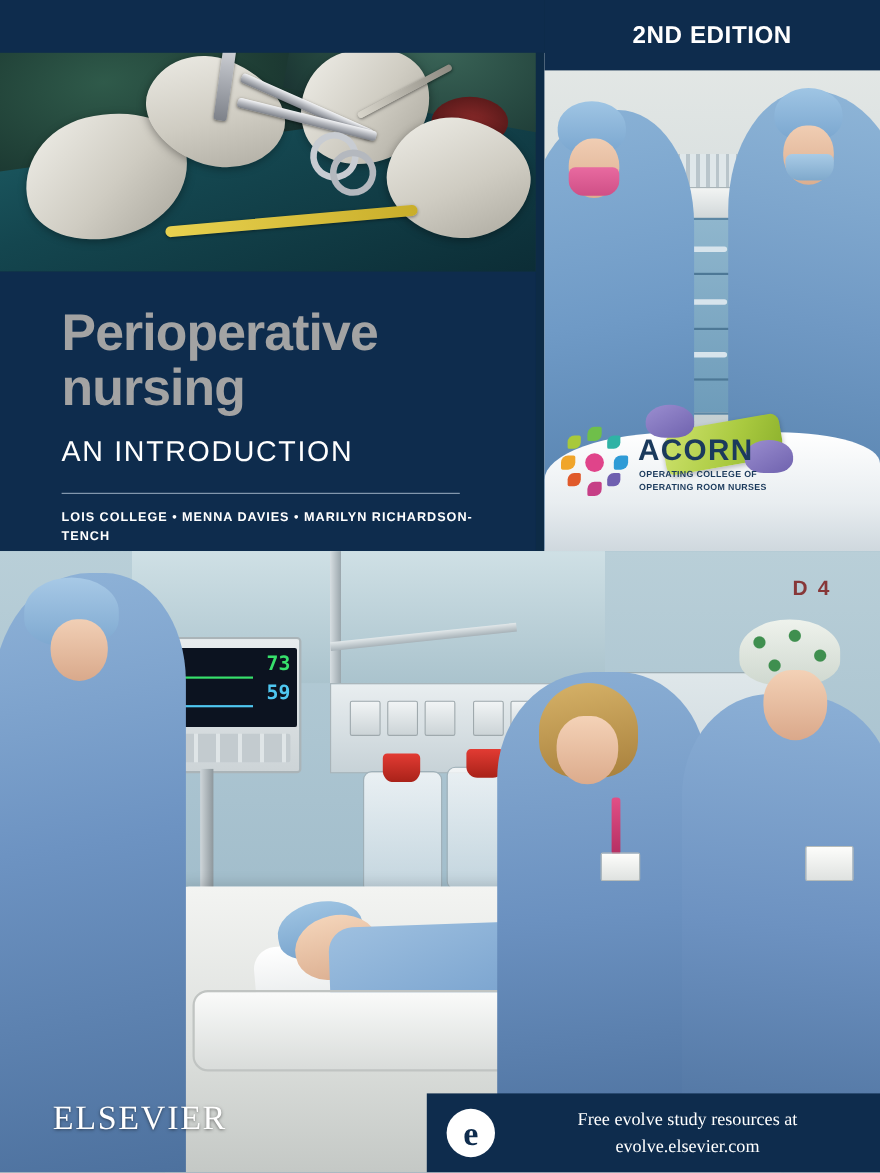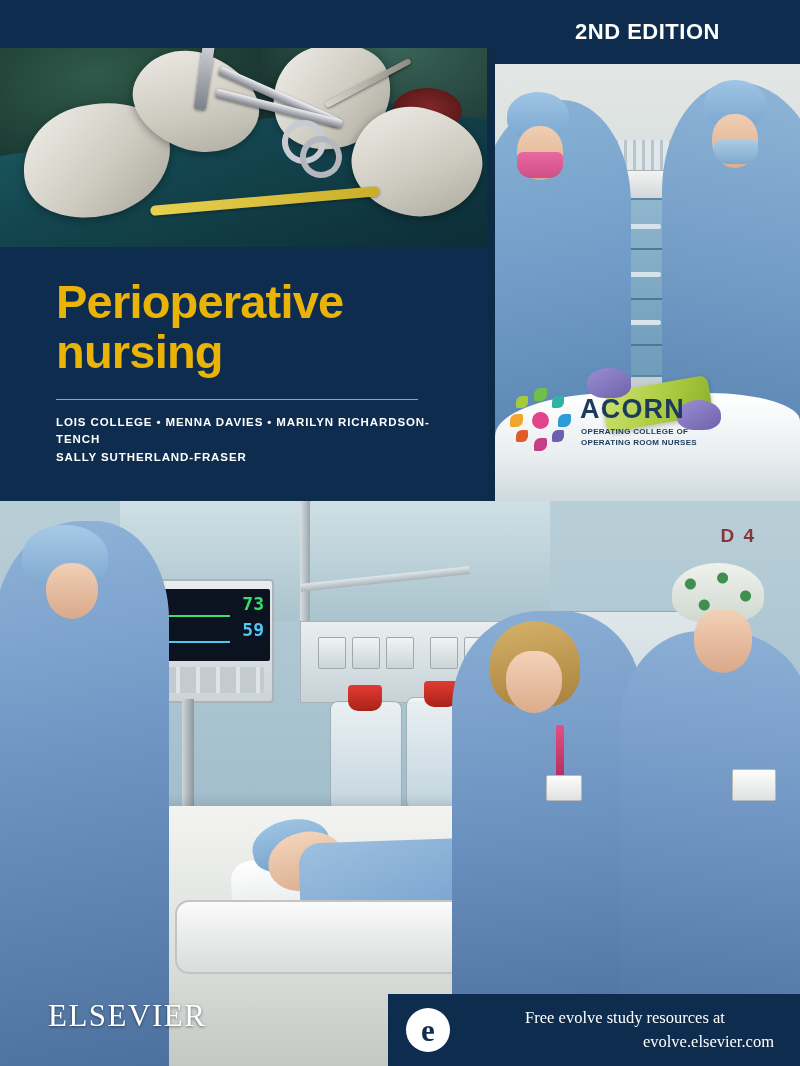--- a/index.html
+++ b/index.html
@@ -203,21 +203,21 @@
   
   .title-block {
     position: absolute;
     left: 0; top: 247px;
     width: 487px; height: 254px;
     background: #0e2c4d;
     padding: 30px 42px 0 56px;
     box-sizing: border-box;
   }
   .book-title {
-    color: #eab308;
+    color: #a3a3a3;
     font-size: 47px;
     font-weight: bold;
     line-height: 1.06;
     letter-spacing: -0.8px;
     margin: 0;
   }
   .book-subtitle {
     color: #ffffff;
     font-size: 26px;
     font-weight: normal;
@@ -522,21 +522,21 @@
   .evolve-text {
     margin-left: 26px;
     color: #ffffff;
     font-family: "Liberation Serif", serif;
     font-size: 16.5px;
     line-height: 1.45;
     text-align: center;
     flex: 1 1 auto;
     padding-right: 26px;
   }
-  .evolve-text .line2 { display: block; text-align: right; }
+  .evolve-text .line2 { display: block; }
 </style>
 </head>
 <body>
 
 <div class="cover">
 
   <div class="photo-surgery">
     <div class="layer-drape"></div>
     <div class="layer-scrub"></div>
     <div class="layer-scrub2"></div>
@@ -579,20 +579,21 @@
     <div class="glove-purple" style="left:182px; top:352px;"></div>
   </div>
 
   <div class="edition-corner"></div>
   <div class="edition-bar">
     <span class="edition-text">2ND EDITION</span>
   </div>
 
   <div class="title-block">
     <h1 class="book-title">Perioperative nursing</h1>
+    <div class="book-subtitle">AN INTRODUCTION</div>
     <div class="rule"></div>
     <div class="authors">LOIS COLLEGE • MENNA DAVIES • MARILYN RICHARDSON-TENCH</div>
     <div class="authors">SALLY SUTHERLAND-FRASER</div>
   </div>
 
   <div class="acorn-logo">
     <div class="acorn-mark">
       <span style="left:26px; top:0; width:13px; height:13px; background:#6fbf4a;"></span>
       <span style="left:44px; top:8px; width:12px; height:12px; background:#2fb3a5;"></span>
       <span style="left:50px; top:26px; width:13px; height:13px; background:#2f9bd6;"></span>

